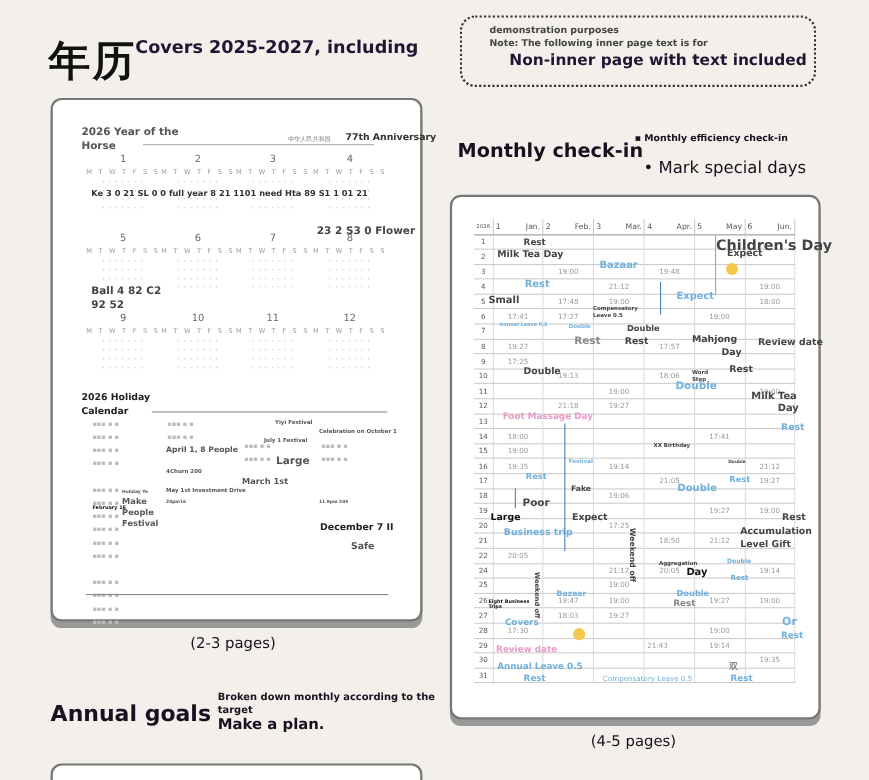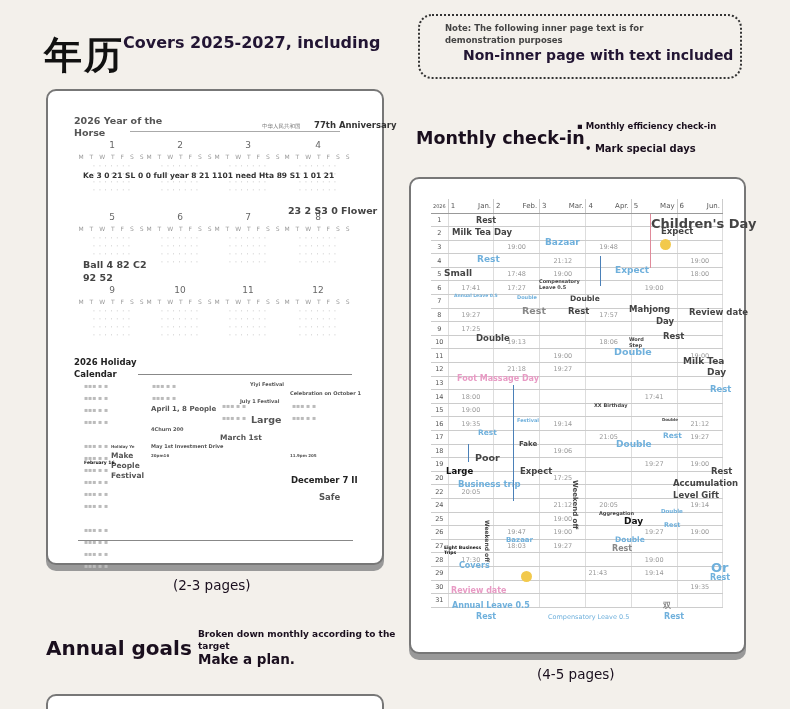--- a/index.html
+++ b/index.html
@@ -9,21 +9,21 @@
 .hdr-en{left:123px;top:33px;font-size:16px;font-weight:700;line-height:20px;color:#221533}
 .note{left:418px;top:14px;width:324px;height:65px;border:2px dotted #333;border-radius:14px}
 .note-s{left:445px;top:22px;font-size:8.5px;font-weight:700;line-height:12px;color:#444}
 .note-b{left:463px;top:47px;font-size:14px;font-weight:700;color:#221533}
 .card{background:#fff;border:2px solid #777;border-radius:10px;box-shadow:0 6px 0 #999}
 .cal-card{left:46px;top:89px;width:338px;height:476px}
 .mc-card{left:409px;top:177px;width:337px;height:477px}
 .goal-card{left:46px;top:694px;width:338px;height:30px}
 .mc-title{left:416px;top:128px;font-size:17.5px;font-weight:700}
 .mc-sub1{left:577px;top:121px;font-size:8.5px;font-weight:700}
-.mc-sub2{left:585px;top:143px;font-size:10px;font-weight:700}
+.mc-sub2{left:585px;top:143px;font-size:15px;font-weight:400}
 .pages{font-size:13.5px;font-weight:400}
 .ag-title{left:46px;top:636px;font-size:20px;font-weight:700}
 .ag-s1{left:198px;top:628px;font-size:9px;font-weight:700;width:200px;line-height:12px}
 .ag-s2{left:198px;top:651px;font-size:13.5px;font-weight:700}
 
 .cal-title{font-size:9.5px;font-weight:700;color:#555;line-height:12px}
 .mon{position:absolute;width:68px;font-size:6px;color:#999;text-align:center}
 .mon .num{font-size:9px;color:#666;margin-bottom:3px}
 .mon .dh{letter-spacing:2px;margin-bottom:2px}
 .mon .row{letter-spacing:1px;line-height:8px}
@@ -44,22 +44,22 @@
 </head>
 <body>
 
 <div class="abs hdr-cn">年历</div>
 <div class="abs hdr-en">
   <div>Covers 2025-2027, including</div>
 </div>
 
 <div class="abs note"></div>
 <div class="abs note-s">
+  <div>demonstration purposes</div>
   <div>Note: The following inner page text is for</div>
-  <div>demonstration purposes</div>
 </div>
 <div class="abs note-b">Non-inner page with text included</div>
 
 <div class="abs card cal-card"></div>
 <div class="abs cal-title" style="left:74px;top:115px">
   <div>2026 Year of the</div>
   <div>Horse</div>
 </div>
 <div class="hline" style="left:130px;top:131px;width:210px;background:#aaa"></div>
 <div class="abs" style="left:262px;top:123px;font-size:5.5px;color:#777">中华人民共和国</div>
@@ -355,20 +355,29 @@
         <td style="text-align: center;">19:27</td>
         <td style="text-align: center;">19:00</td>
       </tr>
       <tr>
         <td>20</td>
         <td style="text-align: center;"></td>
         <td style="text-align: center;"></td>
         <td style="text-align: center;">17:25</td>
         <td style="text-align: center;"></td>
         <td style="text-align: center;"></td>
+        <td style="text-align: center;"></td>
+      </tr>
+      <tr>
+        <td>21</td>
+        <td style="text-align: center;"></td>
+        <td style="text-align: center;"></td>
+        <td style="text-align: center;"></td>
+        <td style="text-align: center;">18:50</td>
+        <td style="text-align: center;">21:12</td>
         <td style="text-align: center;"></td>
       </tr>
       <tr>
         <td>22</td>
         <td style="text-align: center;">20:05</td>
         <td style="text-align: center;"></td>
         <td style="text-align: center;"></td>
         <td style="text-align: center;"></td>
         <td style="text-align: center;"></td>
         <td style="text-align: center;"></td>
@@ -492,21 +501,21 @@
 <div class="lbl dark" style="left:599px;top:510px;font-size:5px">Aggregation</div>
 <div class="lbl blue" style="left:661px;top:508px;font-size:5.5px">Double</div>
 <div class="lbl" style="left:624px;top:516px;font-size:9px;color:#111">Day</div>
 <div class="lbl blue" style="left:664px;top:521px;font-size:6.5px">Rest</div>
 <div class="lbl dark" style="left:484px;top:520px;font-size:6px;writing-mode:vertical-rl">Weekend off</div>
 <div class="lbl" style="left:444px;top:545px;font-size:4.5px;width:45px;white-space:normal;color:#111">Eight Business Trips</div>
 <div class="lbl blue" style="left:506px;top:536px;font-size:7px">Bazaar</div>
 <div class="lbl blue" style="left:615px;top:535px;font-size:7.5px">Double</div>
 <div class="lbl gray" style="left:612px;top:544px;font-size:8px">Rest</div>
 <div class="lbl blue" style="left:459px;top:561px;font-size:8px">Covers</div>
-<div class="lbl blue" style="left:711px;top:560px;font-size:13px">Or</div>
+<div class="lbl blue" style="left:711px;top:560px;font-size:10px">Or</div>
 <div class="abs" style="left:521px;top:571px;width:11px;height:11px;border-radius:50%;background:#f2c94c"></div>
 <div class="lbl blue" style="left:710px;top:573px;font-size:8px">Rest</div>
 <div class="lbl pink" style="left:451px;top:586px;font-size:8px">Review date</div>
 <div class="lbl blue" style="left:452px;top:601px;font-size:8px">Annual Leave 0.5</div>
 <div class="lbl gray" style="left:663px;top:600px;font-size:8px">双</div>
 <div class="lbl blue" style="left:476px;top:612px;font-size:8px">Rest</div>
 <div class="lbl blue" style="left:548px;top:613px;font-size:6.5px;font-weight:400">Compensatory Leave 0.5</div>
 <div class="lbl blue" style="left:664px;top:612px;font-size:8px">Rest</div>
 
 <div class="abs" style="left:650px;top:214px;width:1px;height:54px;background:#e08a9a"></div>

